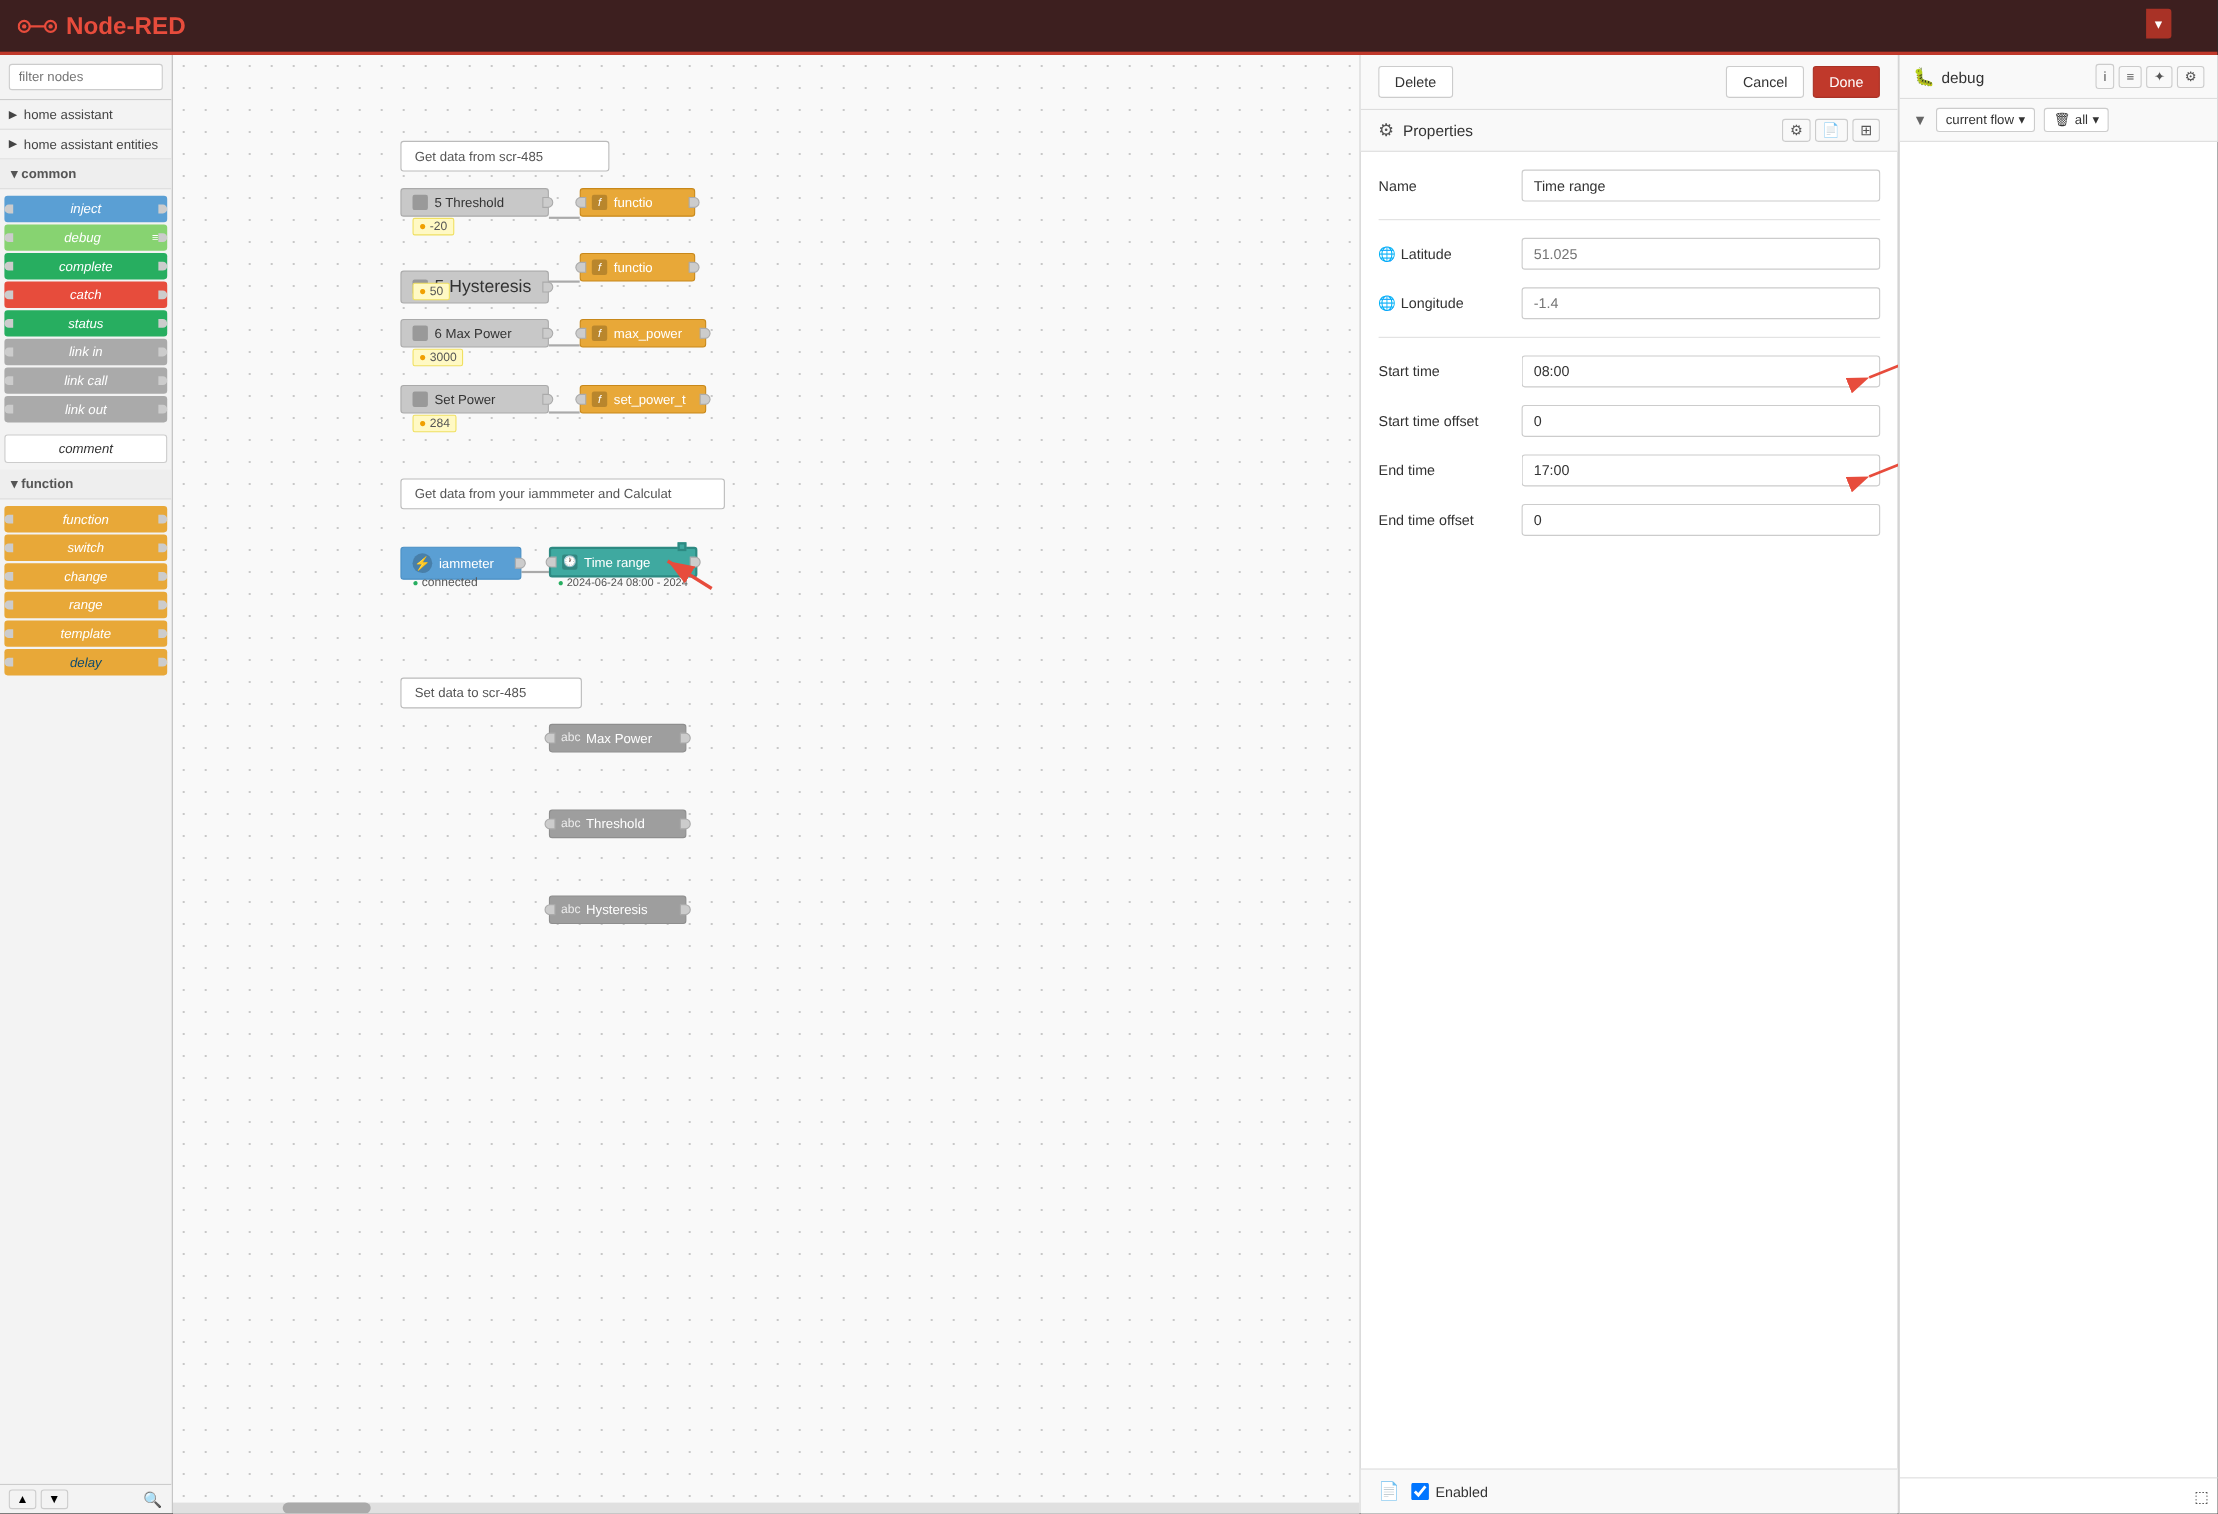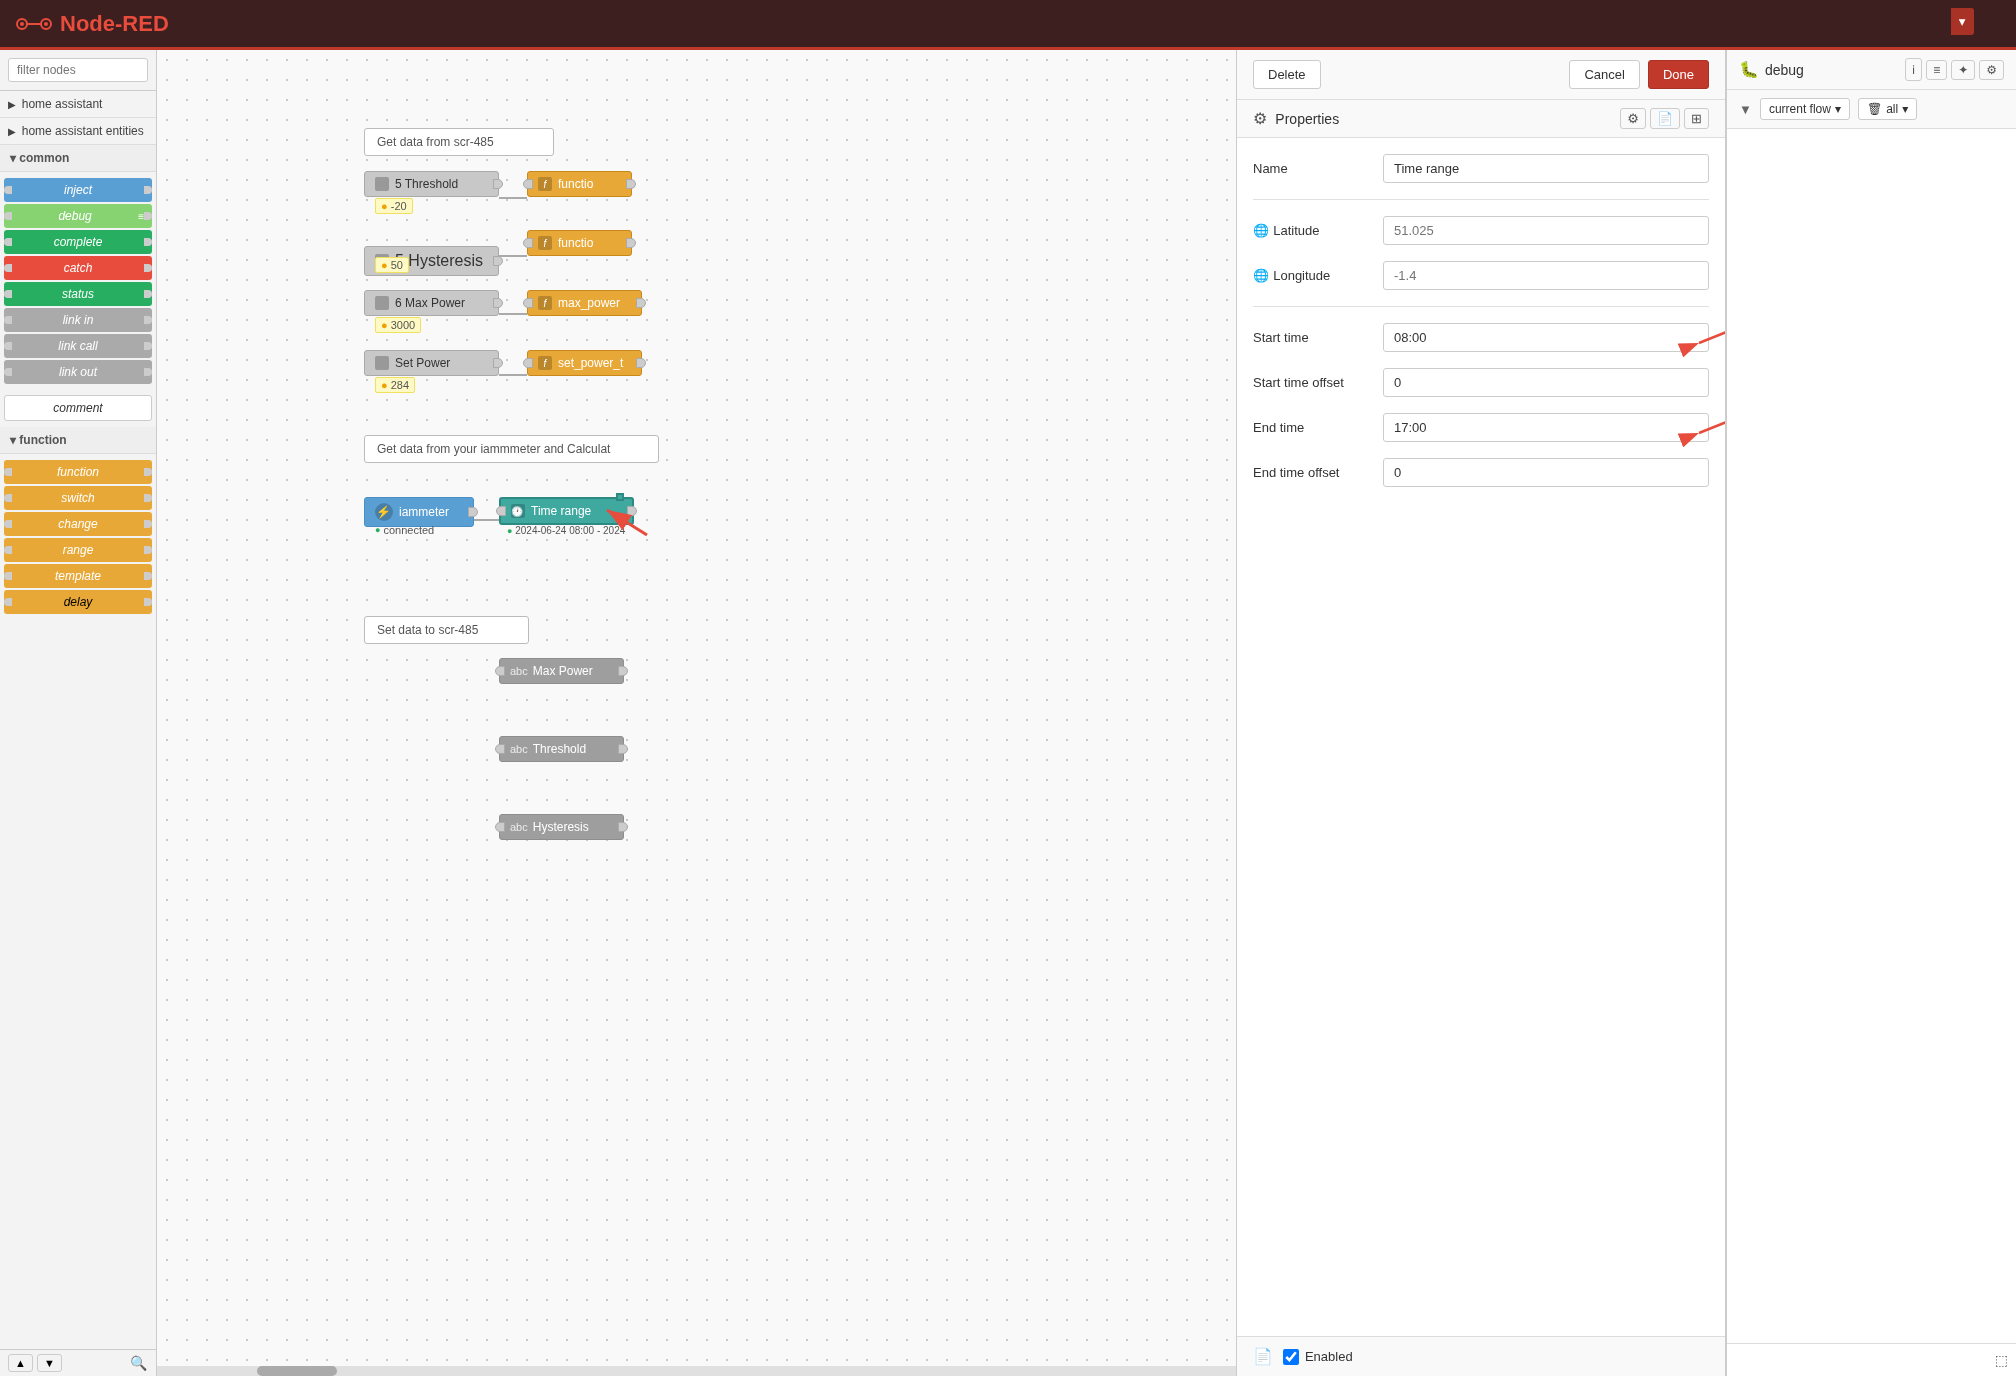--- a/index.html
+++ b/index.html
@@ -105,21 +105,21 @@
     .node-link-in { background: #aaa; color: #fff; }
     .node-link-call { background: #aaa; color: #fff; }
     .node-link-out { background: #aaa; color: #fff; }
     .node-comment { background: #fff; color: #333; border: 1px solid #ccc; margin-top: 11px; }
     .section-divider { font-weight: bold; padding: 6px 10px; font-size: 12px; color: #555; border-bottom: 1px solid #ddd; background: #eee; }
     .node-function { background: #e8a838; color: #fff; }
     .node-switch { background: #e8a838; color: #fff; }
     .node-change { background: #e8a838; color: #fff; }
     .node-range { background: #e8a838; color: #fff; }
     .node-template { background: #e8a838; color: #fff; }
-    .node-delay { background: #e8a838; color: #000000; }
+    .node-delay { background: #e8a838; color: #0c4a6e; }
 
     .palette-bottom {
       border-top: 1px solid #ccc;
       padding: 4px 8px;
       display: flex;
       align-items: center;
       justify-content: space-between;
       background: #f3f3f3;
     }
     .palette-bottom-arrows { display: flex; gap: 4px; }

